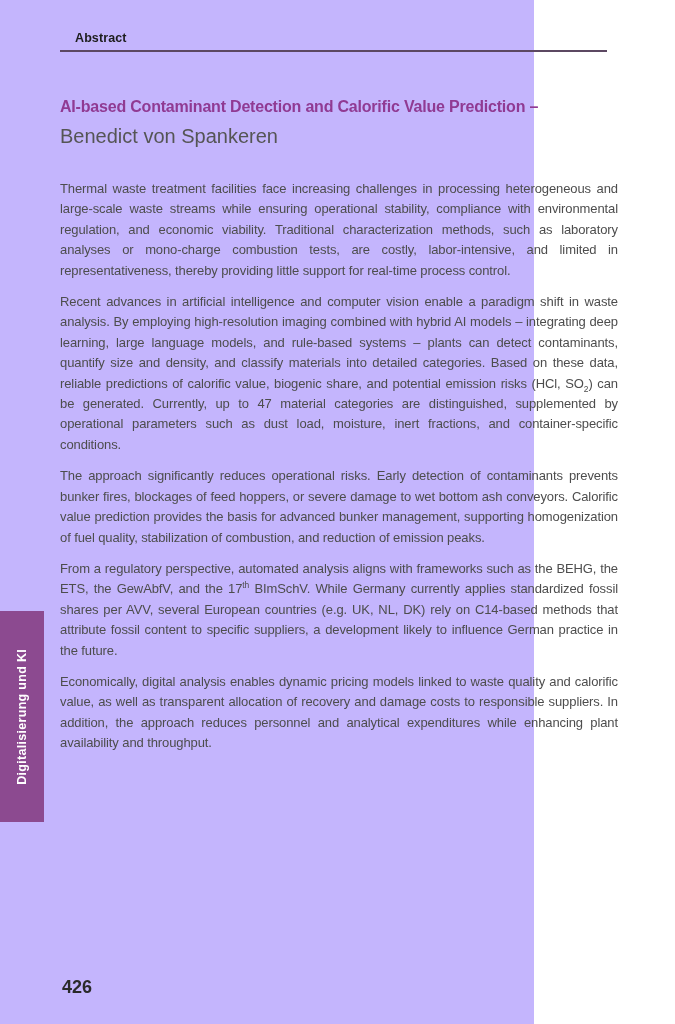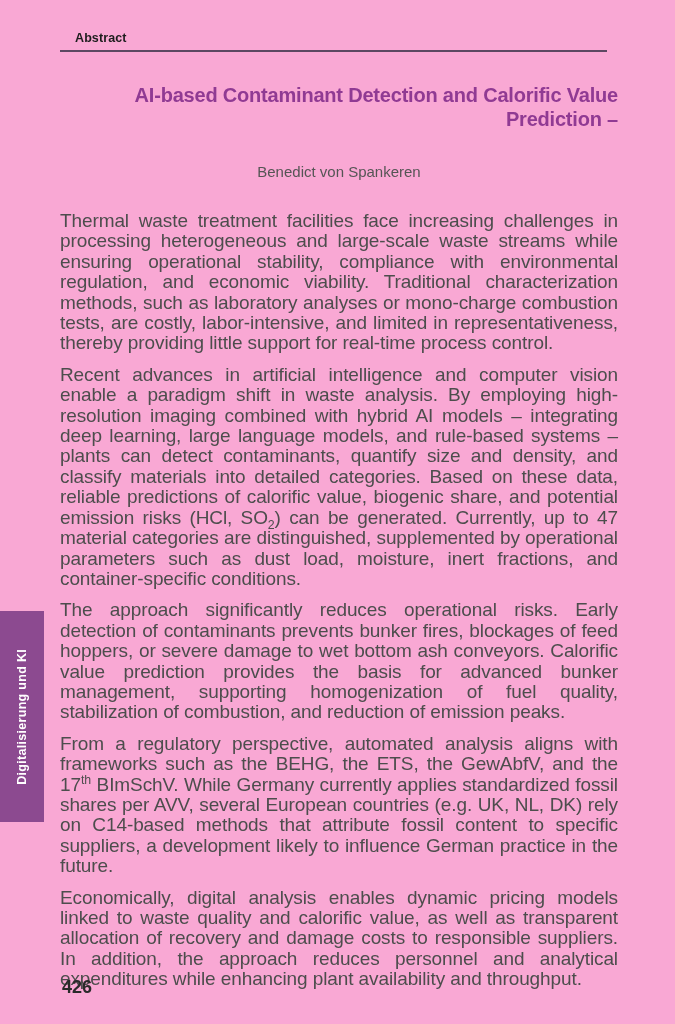--- a/index.html
+++ b/index.html
@@ -11,22 +11,22 @@
   *{box-sizing:border-box;}
   html,body{margin:0;padding:0;}
   body{
     width:675px;height:1024px;
     background:#ffffff;
     font-family:"Liberation Sans",sans-serif;
     overflow:hidden;
   }
   .page{
     position:relative;
-    width:675px;height:1024px;
-    background:#f9a8d4;
+    width:534px;height:1024px;
+    background:#c4b5fd;
   }
   .running-head{
     position:absolute;
     left:75px;top:31px;
     font-size:12.5px;
     font-weight:bold;
     letter-spacing:0.1px;
     color:#1d1d1d;
   }
   .head-rule{
@@ -34,40 +34,40 @@
     left:60px;top:50px;
     width:547px;height:2px;
     background:var(--rule);
   }
   .content{
     position:absolute;
     left:60px;top:75px;
     width:558px;
   }
   .article-title{
-    margin-top:8px;
-    text-align:right;
+    margin-top:20px;
+    text-align:left;
     color:var(--accent);
     font-weight:bold;
-    font-size:20px;
+    font-size:16px;
     line-height:24px;
     letter-spacing:-0.2px;
   }
   .author{
-    margin-top:32px;
-    text-align:center;
-    font-size:15px;
+    margin-top:6px;
+    text-align:left;
+    font-size:20px;
     color:#555555;
   }
   .paragraphs{
     margin-top:31px;
   }
   .para{
     margin:0 0 11px 0;
-    font-size:19px;
+    font-size:13px;
     line-height:20.4px;
     text-align:justify;
     color:var(--body-text);
     letter-spacing:-0.1px;
   }
   .para sub{
     font-size:0.65em;
     line-height:0;
   }
   .para sup{

